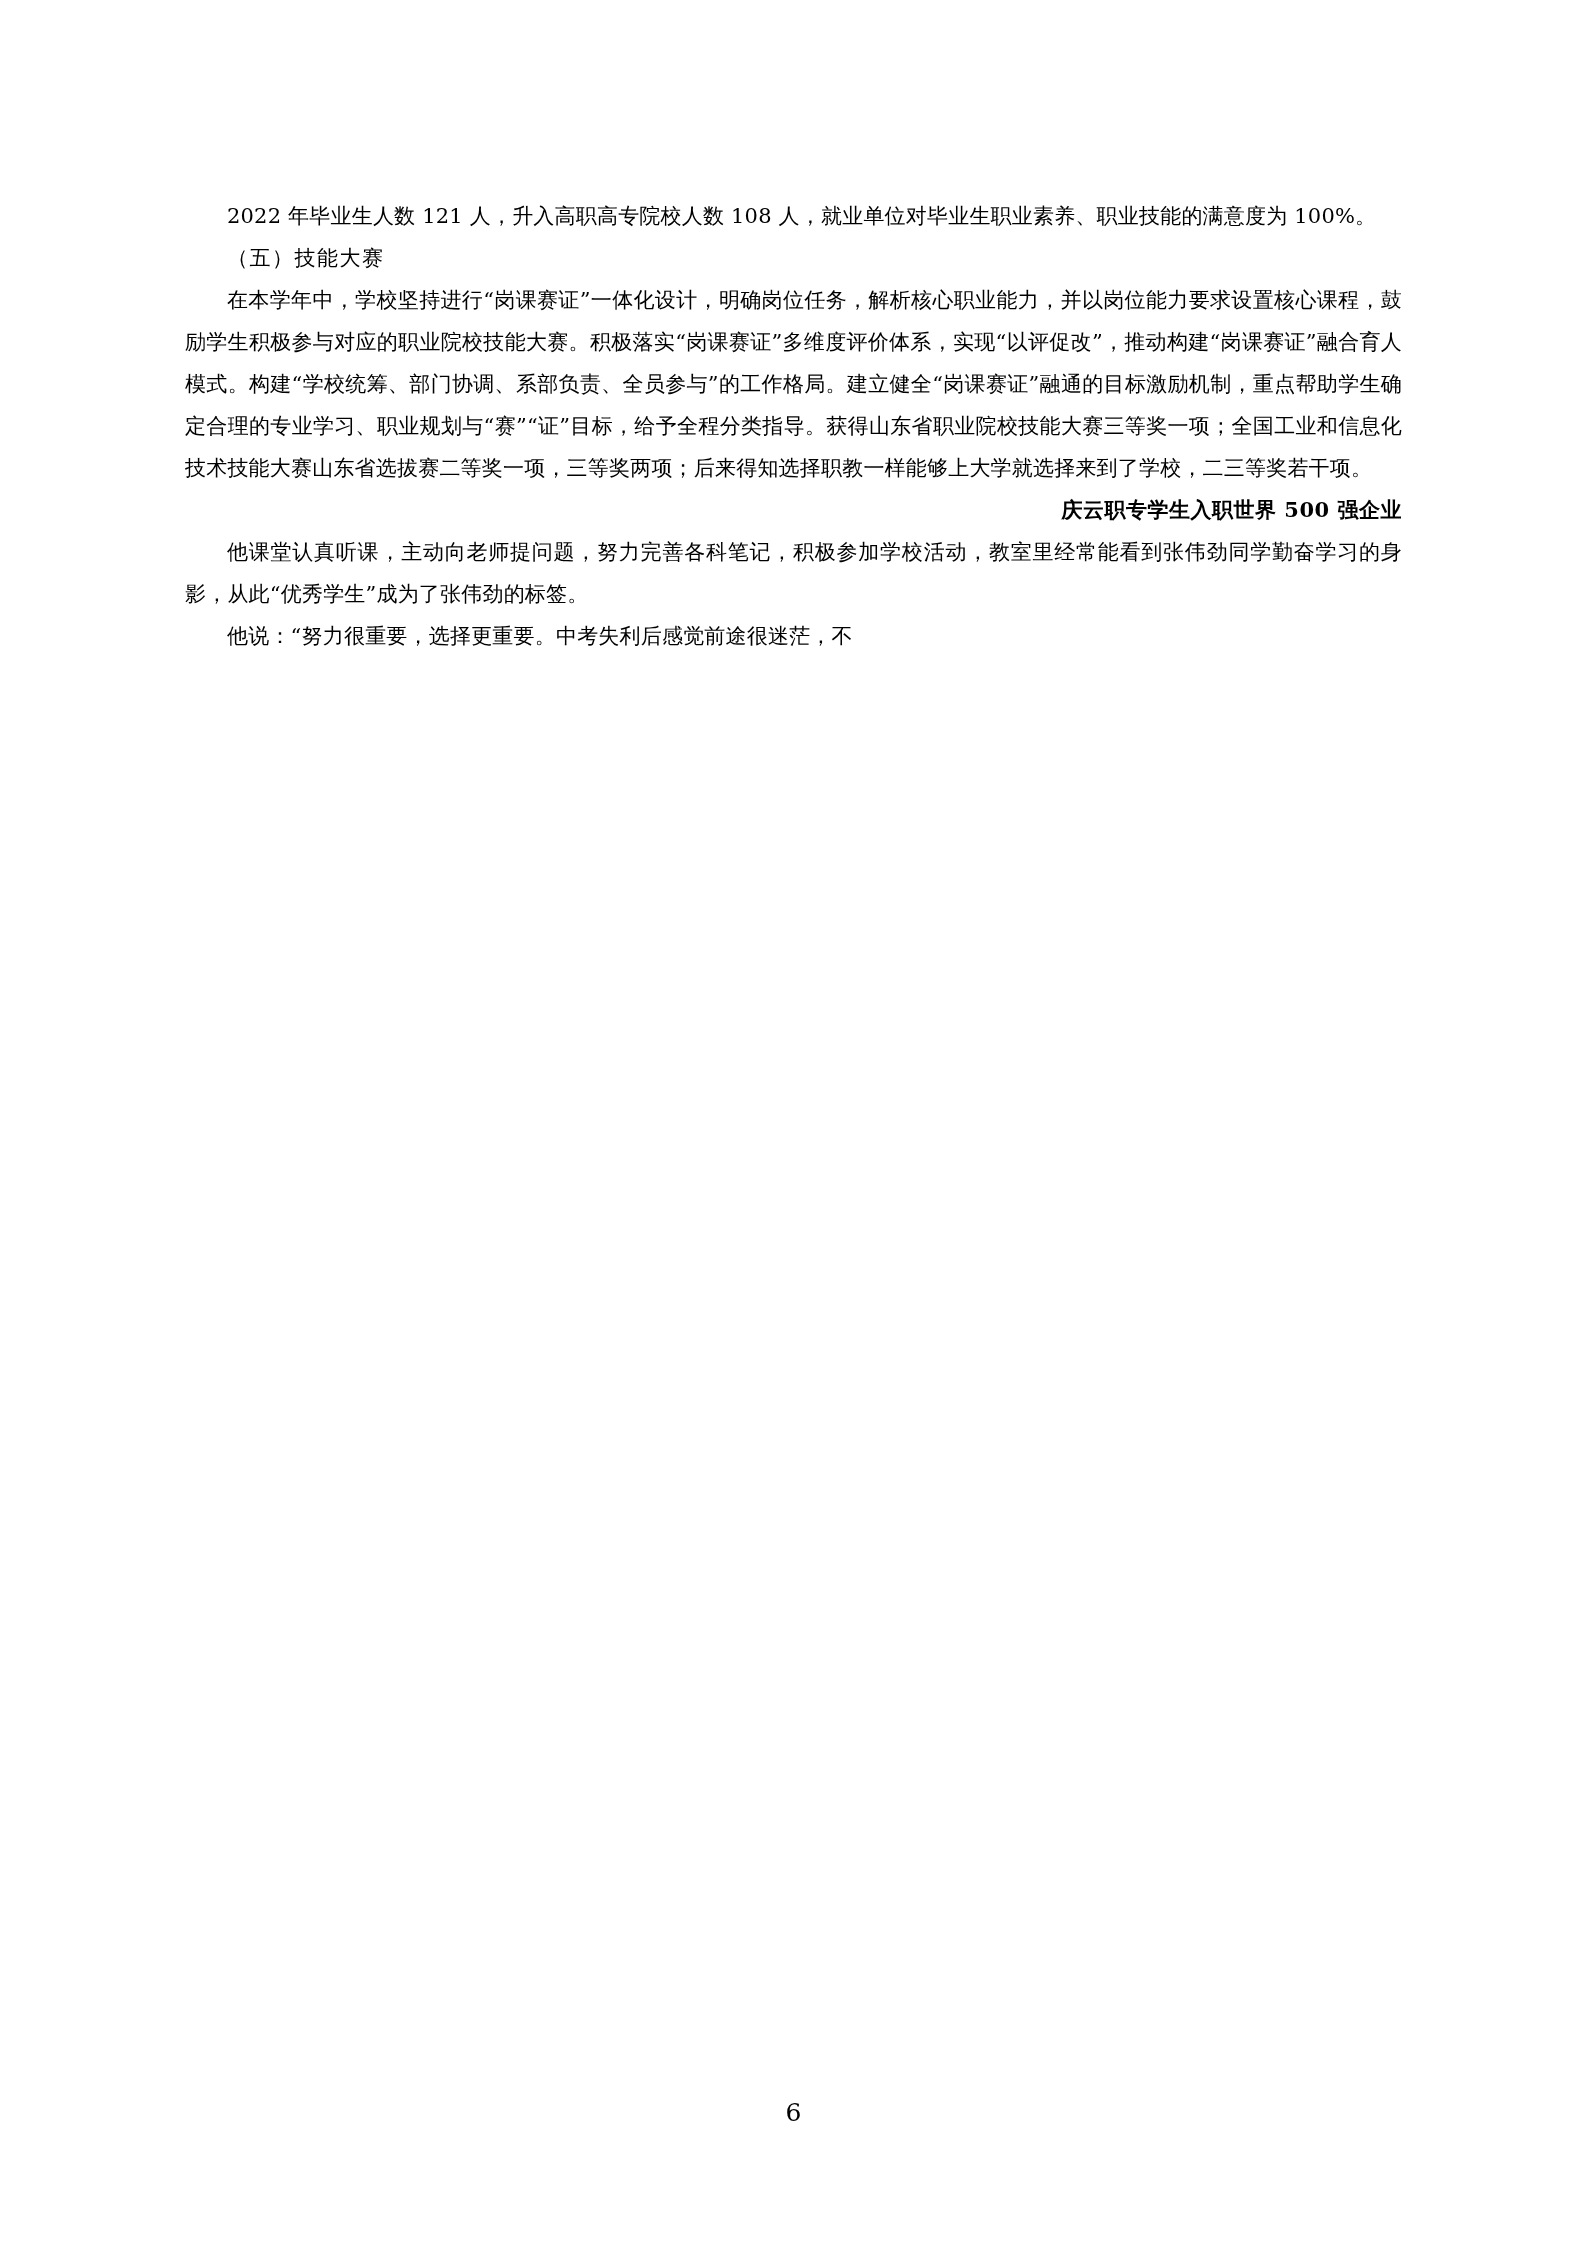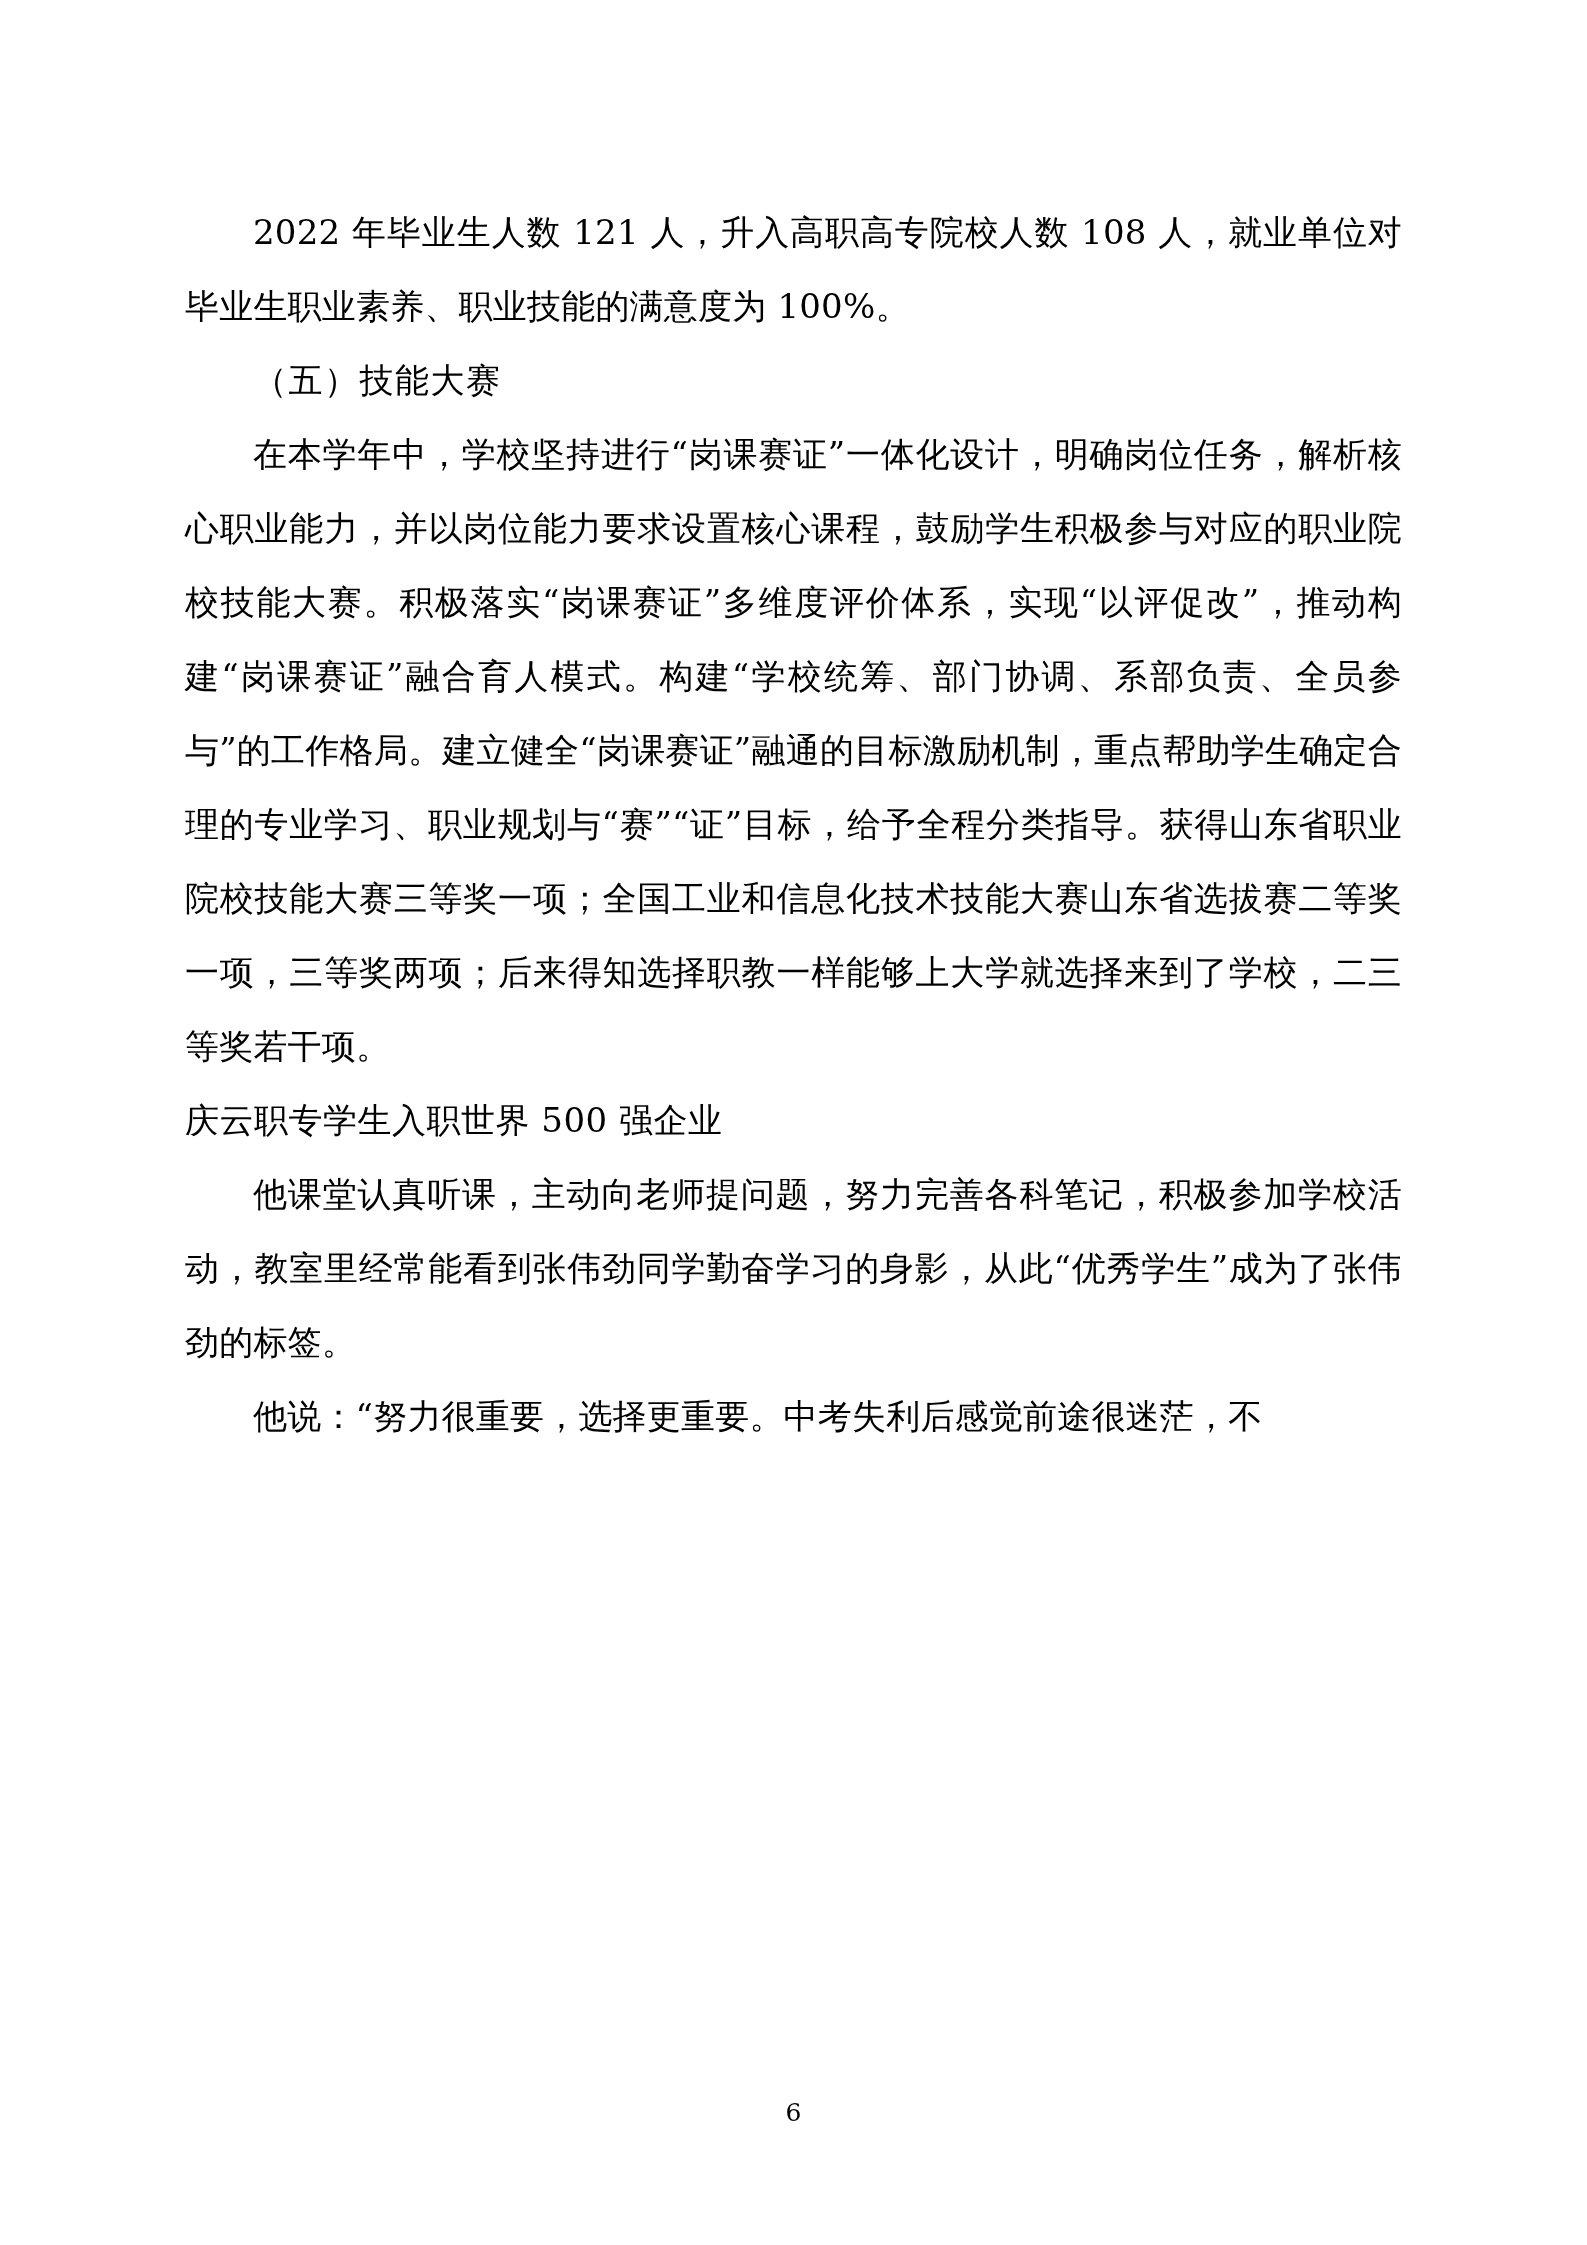--- a/index.html
+++ b/index.html
@@ -14,22 +14,22 @@
   .page {
     position: relative;
     width: 1587px;
     height: 2245px;
     background: #ffffff;
     box-sizing: border-box;
     padding: 195px 185px 0 185px;
     overflow: hidden;
   }
   .doc-body {
-    font-size: 34px;
-    line-height: 74px;
+    font-size: 21px;
+    line-height: 42px;
     text-align: justify;
     text-justify: inter-ideograph;
     letter-spacing: 0.2px;
   }
   p {
     margin: 0;
   }
   .indent {
     text-indent: 2em;
   }
@@ -37,22 +37,22 @@
     font-weight: normal;
     text-indent: 2em;
     letter-spacing: 1.5px;
   }
   .case-label {
     font-weight: bold;
     text-indent: 2em;
     letter-spacing: 1px;
   }
   .case-title {
-    font-weight: normal;
-    text-align: left;
+    font-weight: bold;
+    text-align: right;
     letter-spacing: 0.5px;
   }
   .page-number {
     position: absolute;
     left: 0;
     right: 0;
     bottom: 118px;
     text-align: center;
     font-size: 25px;
     font-family: "DejaVu Serif", "Liberation Serif", serif;

